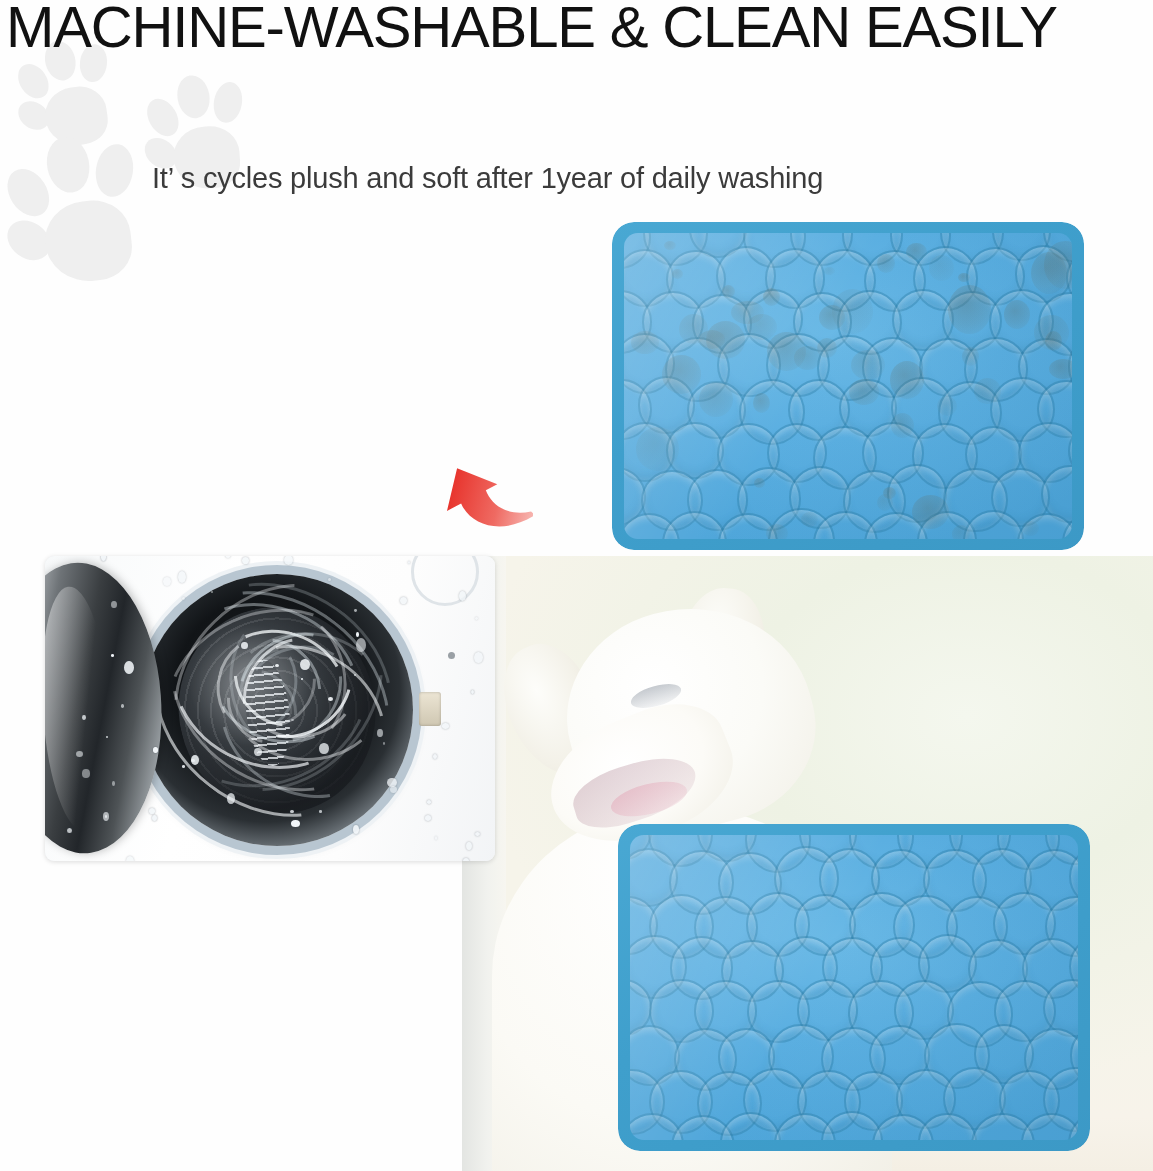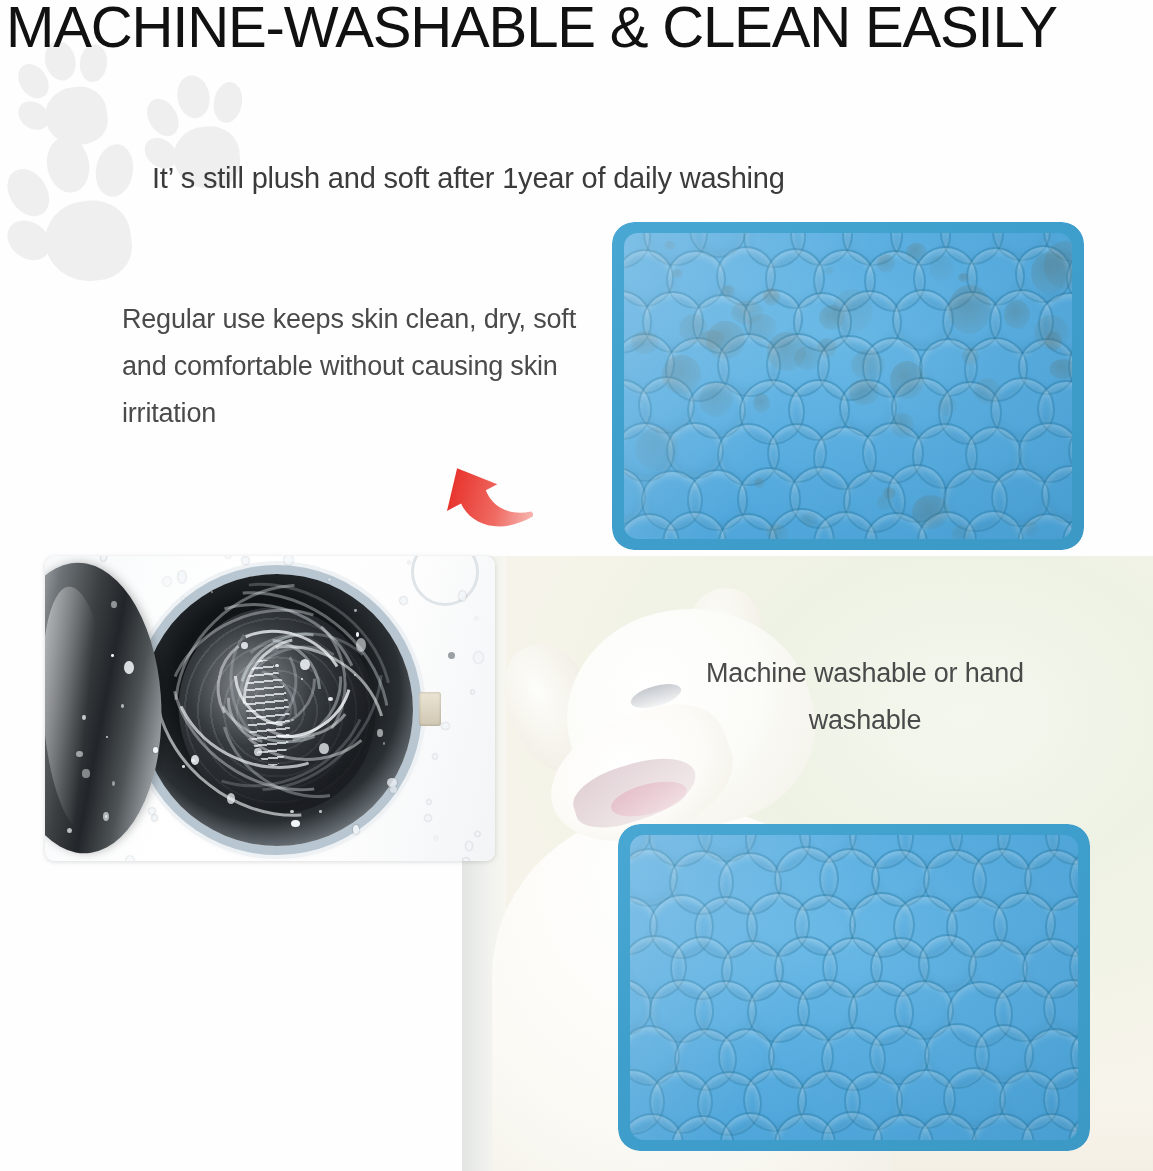--- a/index.html
+++ b/index.html
@@ -247,21 +247,21 @@
   <div class="paw" style="left:1073px;top:694px;width:88px;height:100px;transform:rotate(-10deg);">
     <i style="left:28px;top:0;width:28px;height:38px;transform:rotate(-6deg);"></i>
     <i style="left:59px;top:8px;width:25px;height:36px;transform:rotate(14deg);"></i>
     <i style="left:1px;top:17px;width:25px;height:35px;transform:rotate(-26deg);"></i>
     <i style="left:-2px;top:50px;width:24px;height:31px;transform:rotate(-46deg);"></i>
     <i style="left:20px;top:45px;width:58px;height:54px;border-radius:52% 48% 44% 56%;"></i>
   </div>
 
   <div class="headline">MACHINE-WASHABLE &amp; CLEAN EASILY</div>
 
-  <div class="sub2">It’ s still plush and soft after 1year of daily washing</div>
+  <div class="sub2">It’ s cycles plush and soft after 1year of daily washing</div>
 
   <div class="dogphoto">
     <div class="dog-floor"></div>
     <div class="dog-frameL"></div>
     <div class="dog-body"></div>
     <div class="dog-head">
       <div class="ear ear-l"></div>
       <div class="ear ear-r"></div>
       <div class="skull"></div>
       <div class="muzzle"></div>
@@ -608,16 +608,14 @@
       <linearGradient id="gr2" x1="0.05" y1="0" x2="0.9" y2="1">
         <stop offset="0%" stop-color="#f6b3ad"></stop>
         <stop offset="40%" stop-color="#ef665e"></stop>
         <stop offset="100%" stop-color="#e4201a"></stop>
       </linearGradient>
     </defs>
     <path d="M95 16 C 88 40, 70 48, 55 46 L 55 33 L 22 61 L 55 90 L 55 74
              C 80 76, 103 52, 100 14 Z" fill="url(#gr2)" transform="rotate(128 58 52) scale(1.02)" transform-origin="58 52"></path>
   </svg>
 
-  <div class="para para-skin">Regular use keeps skin clean, dry, soft and comfortable without causing skin irritation</div>
-  <div class="para para-wash">Machine washable or hand washable</div>
 
 </div>
 
 </body></html>

